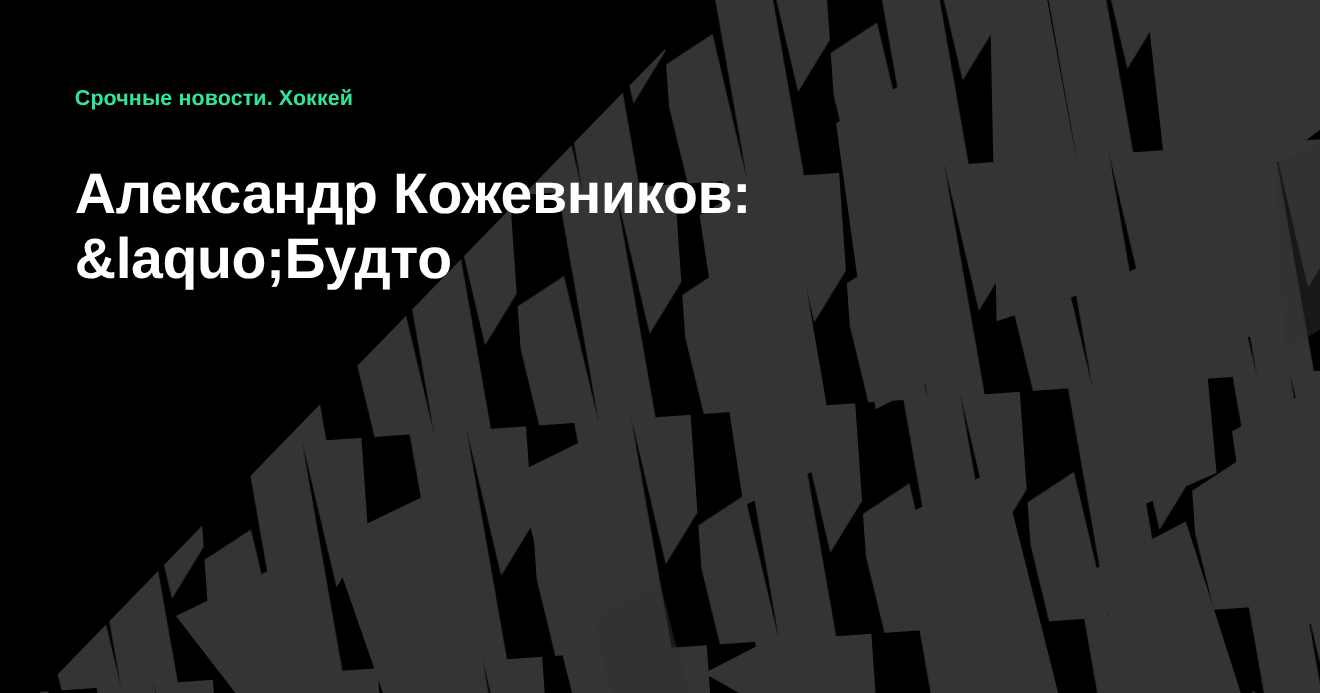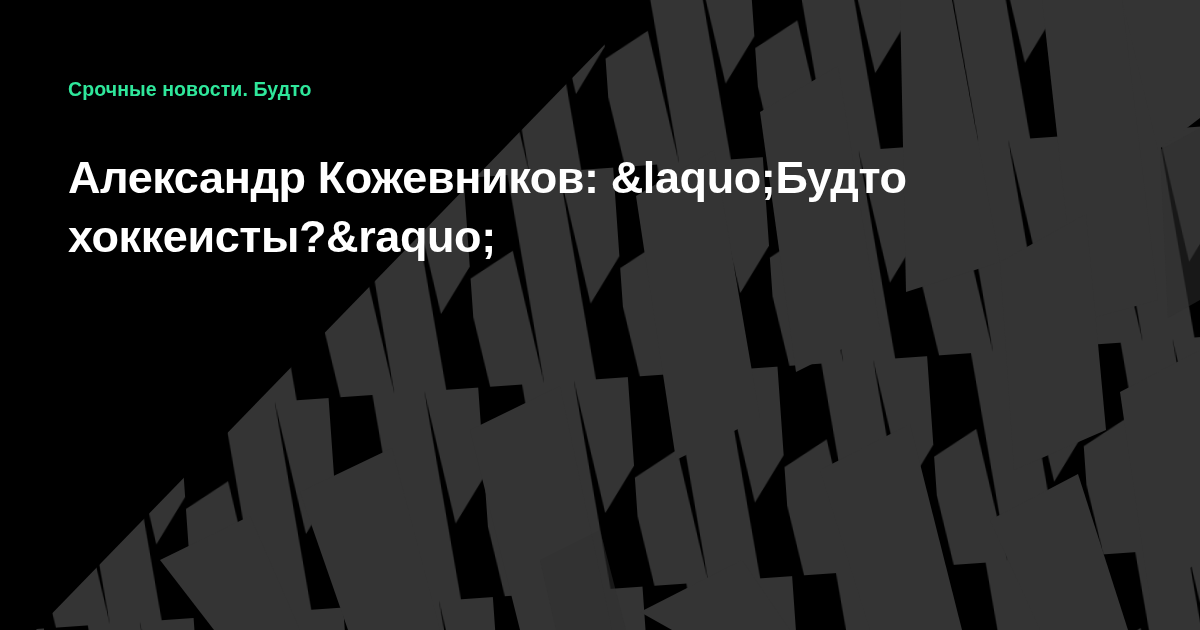--- a/index.html
+++ b/index.html
@@ -45,21 +45,21 @@
     font-size: 19.5px;
     font-weight: 700;
     letter-spacing: 0.1px;
     line-height: 26px;
     color: #2fe79b;
     white-space: nowrap;
   }
 
   #headline {
     margin: 46px 0 0 0;
-    font-size: 45px;
+    font-size: 52px;
     font-weight: 700;
     line-height: 59px;
     letter-spacing: -0.4px;
     color: #ffffff;
     max-width: 960px;
     word-break: normal;
   }
 
   .hl-line { display: block; }
 </style>
@@ -128,21 +128,20 @@
     </g>
 
     <g clip-path="url(#diagClip2)" fill="#2f2f2f" opacity="0.5">
       <polygon points="1160,150 1200,128 1200,300 1168,318"></polygon>
       <polygon points="540,560 600,530 626,630 556,630"></polygon>
     </g>
   </svg>
 
   <div id="card-content">
 
-    <p id="kicker">Срочные новости. Будто</p>
+    <p id="kicker">Срочные новости. Хоккей</p>
 
     <h1 id="headline">
       <span class="hl-line">Александр Кожевников: &amp;laquo;Будто</span>
-      <span class="hl-line">хоккеисты?&amp;raquo;</span>
     </h1>
 
   </div>
 </div>
 
 </body></html>

